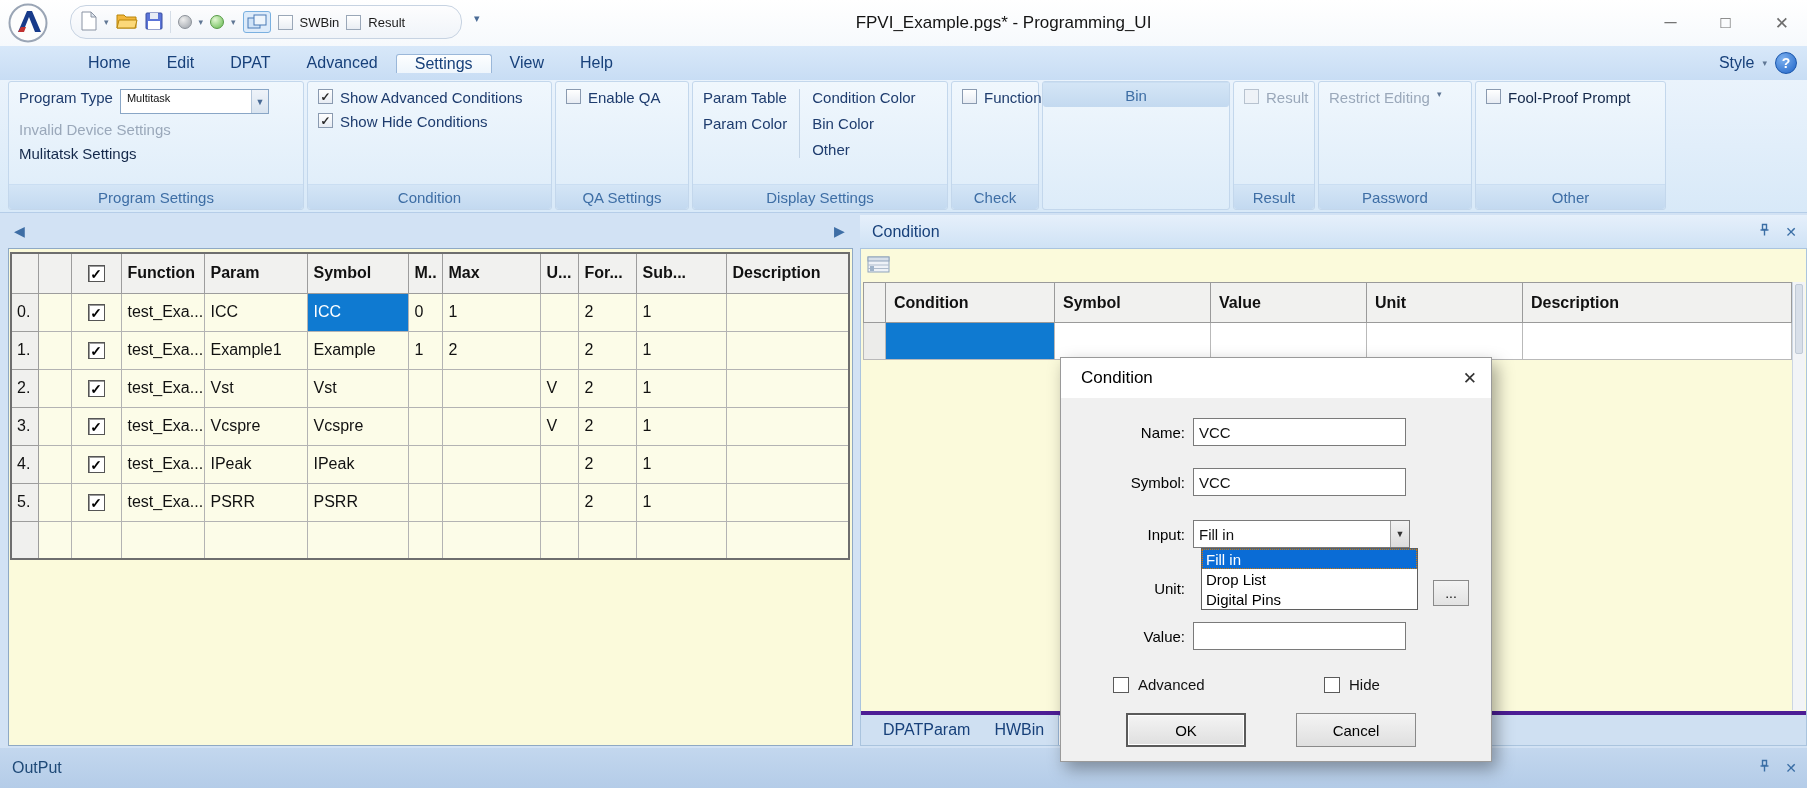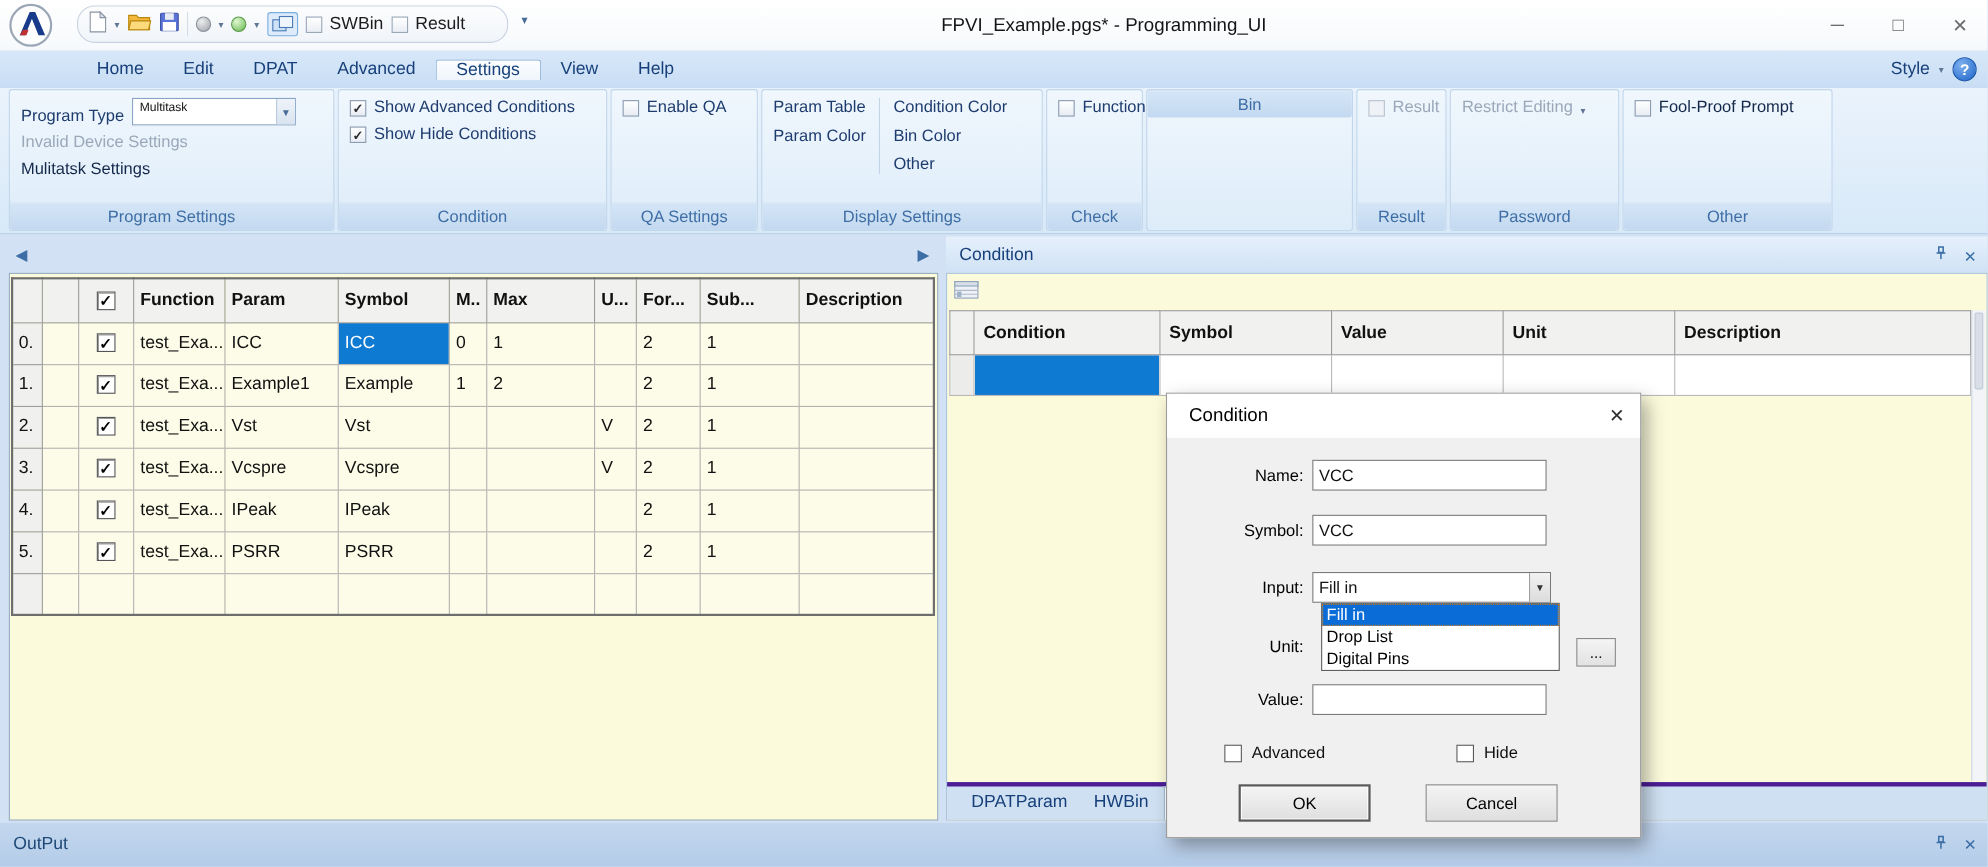--- a/index.html
+++ b/index.html
@@ -10,40 +10,40 @@
 .titlebar { position:absolute; top:0; left:0; right:0; height:46px; background:linear-gradient(#ffffff,#f6f9fc); }
 .logo { position:absolute; left:8px; top:3px; width:40px; height:40px; }
 .qat { position:absolute; left:70px; top:5px; height:34px; width:392px; border:1px solid #c7d3e2; border-radius:16px; background:linear-gradient(#fdfdfe,#f0f4f9); display:flex; align-items:center; padding:0 10px; gap:7px; }
 .qat .sep { width:1px; height:22px; background:#d5dde7; }
 .dot { width:14px; height:14px; border-radius:50%; display:inline-block; }
 .dot.gray { background:radial-gradient(circle at 35% 30%, #eee, #9aa0a8); border:1px solid #8b9199; }
 .dot.green { background:radial-gradient(circle at 35% 30%, #e2f7d2, #63b94e); border:1px solid #579a46; }
 .mini-arrow { font-size:9px; color:#5f7694; }
 .cascade-wrap { border:1px solid #7ab0e0; background:#ddebfa; border-radius:3px; padding:2px 3px; display:flex; align-items:center; }
 .qat-cb { width:15px; height:15px; border:1px solid #9aa7b8; background:linear-gradient(#fff,#e9edf3); display:inline-block; }
-.qat-label { font-size:16px; color:#1c1c1c; }
+.qat-label { font-size:13px; color:#1c1c1c; }
 .qat-more { position:absolute; left:474px; top:12px; font-size:11px; color:#4a6b96; }
 .win-title { position:absolute; left:600px; right:400px; top:0; height:46px; display:flex; align-items:center; justify-content:center; font-size:17px; color:#141414; white-space:nowrap; }
 .win-controls { position:absolute; right:18px; top:0; height:46px; display:flex; align-items:center; gap:44px; color:#6e6e6e; }
 .win-controls span { font-size:17px; cursor:default; }
 
 
 .menubar { position:absolute; top:46px; left:0; right:0; height:34px; background:linear-gradient(#d8e8f9,#c8ddf4); display:flex; align-items:center; padding-left:70px; }
 .mtab { display:flex; align-items:center; padding:0 18px; font-size:16px; color:#17407a; }
 .mtab.active { background:linear-gradient(#fdfeff,#eef5fc); border:1px solid #9ab7d9; border-bottom:none; border-radius:3px 3px 0 0; }
 .menubar-right { position:absolute; right:10px; top:46px; height:34px; display:flex; align-items:center; gap:8px; }
 .style-label { font-size:16px; color:#17407a; }
 .help-circle { width:22px; height:22px; border-radius:50%; background:radial-gradient(circle at 35% 30%, #7db1ef, #1f64c8); color:#fff; font-weight:bold; font-size:14px; display:flex; align-items:center; justify-content:center; border:1px solid #1a56ab; }
 
 
 .ribbon { position:absolute; top:80px; left:0; right:0; height:133px; background:linear-gradient(#eaf3fc,#d8e9f8); border-bottom:1px solid #b5cde8; display:flex; padding:1px 0 2px 8px; gap:3px; }
 .rgroup { border:1px solid #c3d7ec; border-radius:3px; background:linear-gradient(#f0f7fd,#ddecf9); display:flex; flex-direction:column; }
 .rg-body { flex:1; padding:7px 10px 0 10px; font-size:15px; color:#1e3c6e; }
 .rg-label { height:25px; background:linear-gradient(#d4e5f6,#c3d9f0); border-top:1px solid #cadef2; color:#3e6ea5; font-size:15px; display:flex; align-items:center; justify-content:center; border-radius:0 0 3px 3px; }
-.rrow { display:flex; align-items:flex-end; gap:7px; margin-bottom:7px; }
+.rrow { display:flex; align-items:flex-start; gap:7px; margin-bottom:7px; }
 .rcb { width:15px; height:15px; border:1px solid #8a9ab0; background:linear-gradient(#fff,#e7ecf3); display:inline-flex; align-items:center; justify-content:center; font-size:12px; font-weight:bold; color:#2a2a2a; flex:0 0 auto; }
 .rcb.dis { border-color:#b7c2cf; background:#eef2f7; }
 .rtext-dis { color:#9aa8ba; }
 .combo { display:inline-flex; height:25px; border:1px solid #89a6c6; background:#fff; align-items:stretch; }
 .combo .cval { padding:2px 6px; font-size:11px; color:#111; min-width:130px; }
 .combo .cbtn { width:17px; background:linear-gradient(#eef3f9,#d9e4f0); border-left:1px solid #b4c6da; display:flex; align-items:center; justify-content:center; font-size:9px; color:#4a6b96; }
 .disp-cols { display:flex; gap:12px; }
 .disp-col { display:flex; flex-direction:column; gap:9px; }
 .disp-sep { width:1px; background:#c3d4e6; }
 

